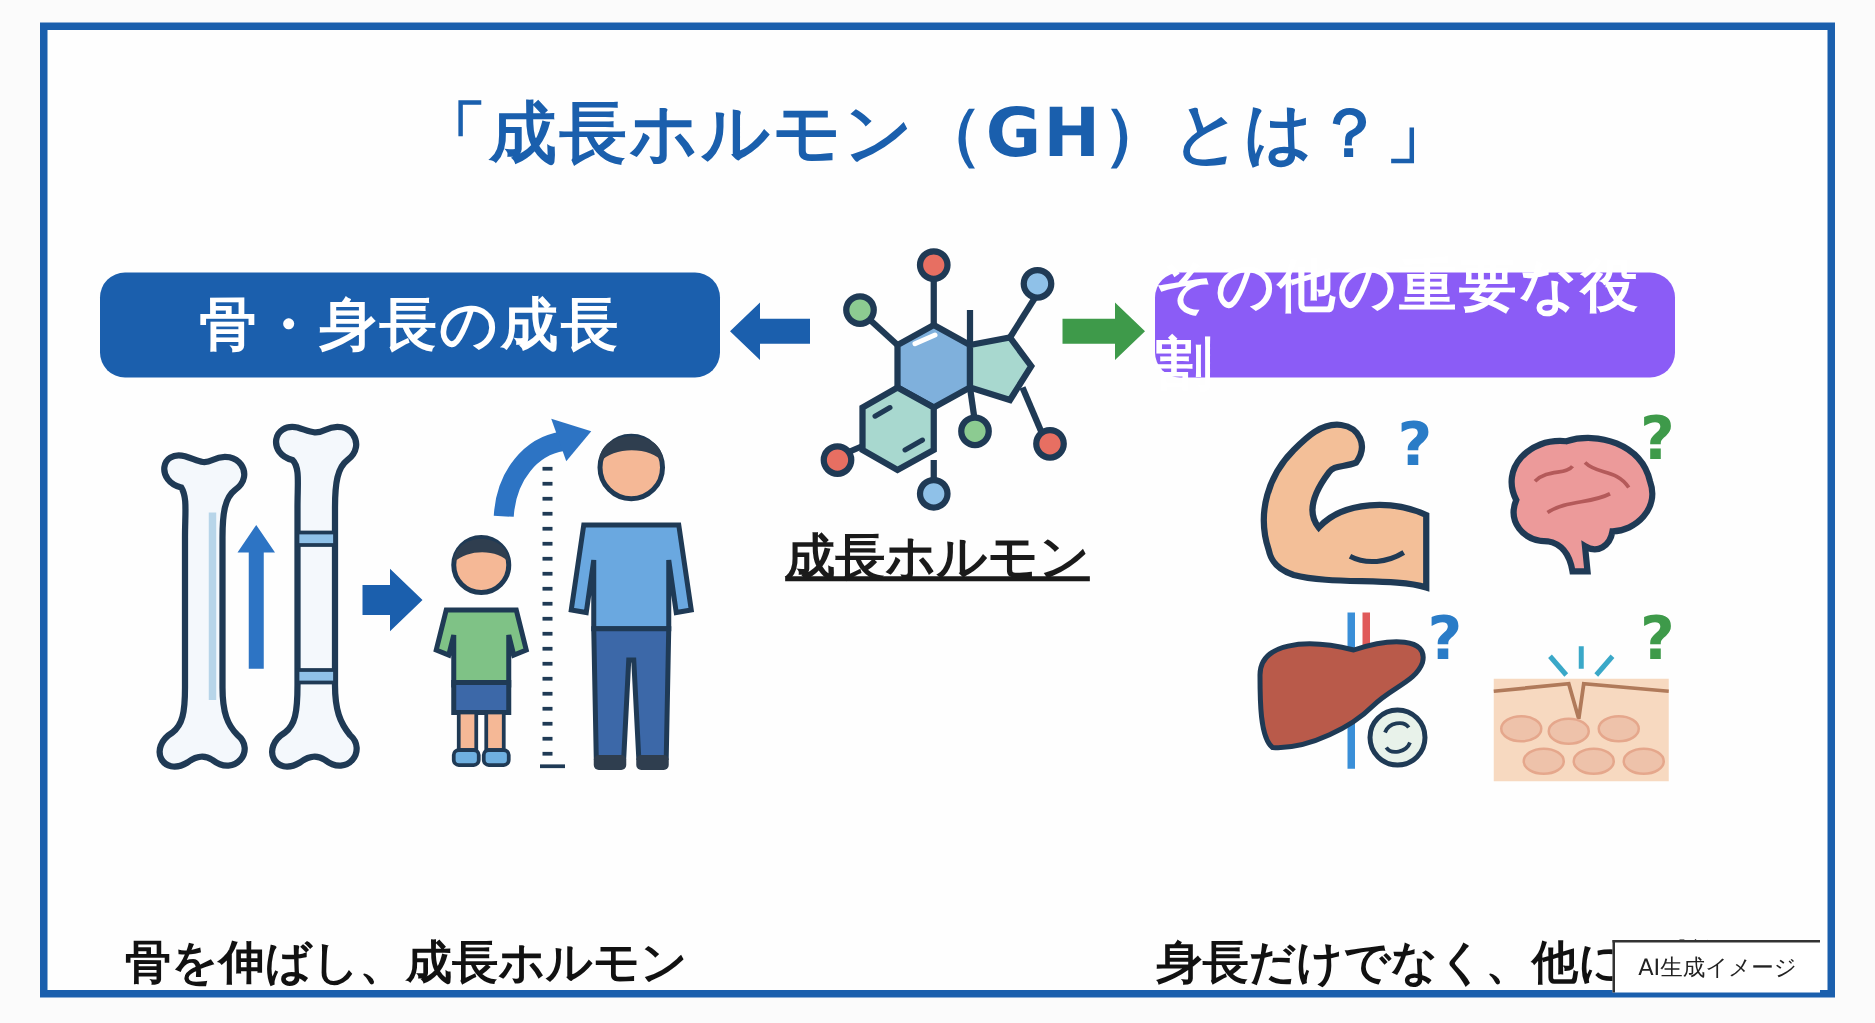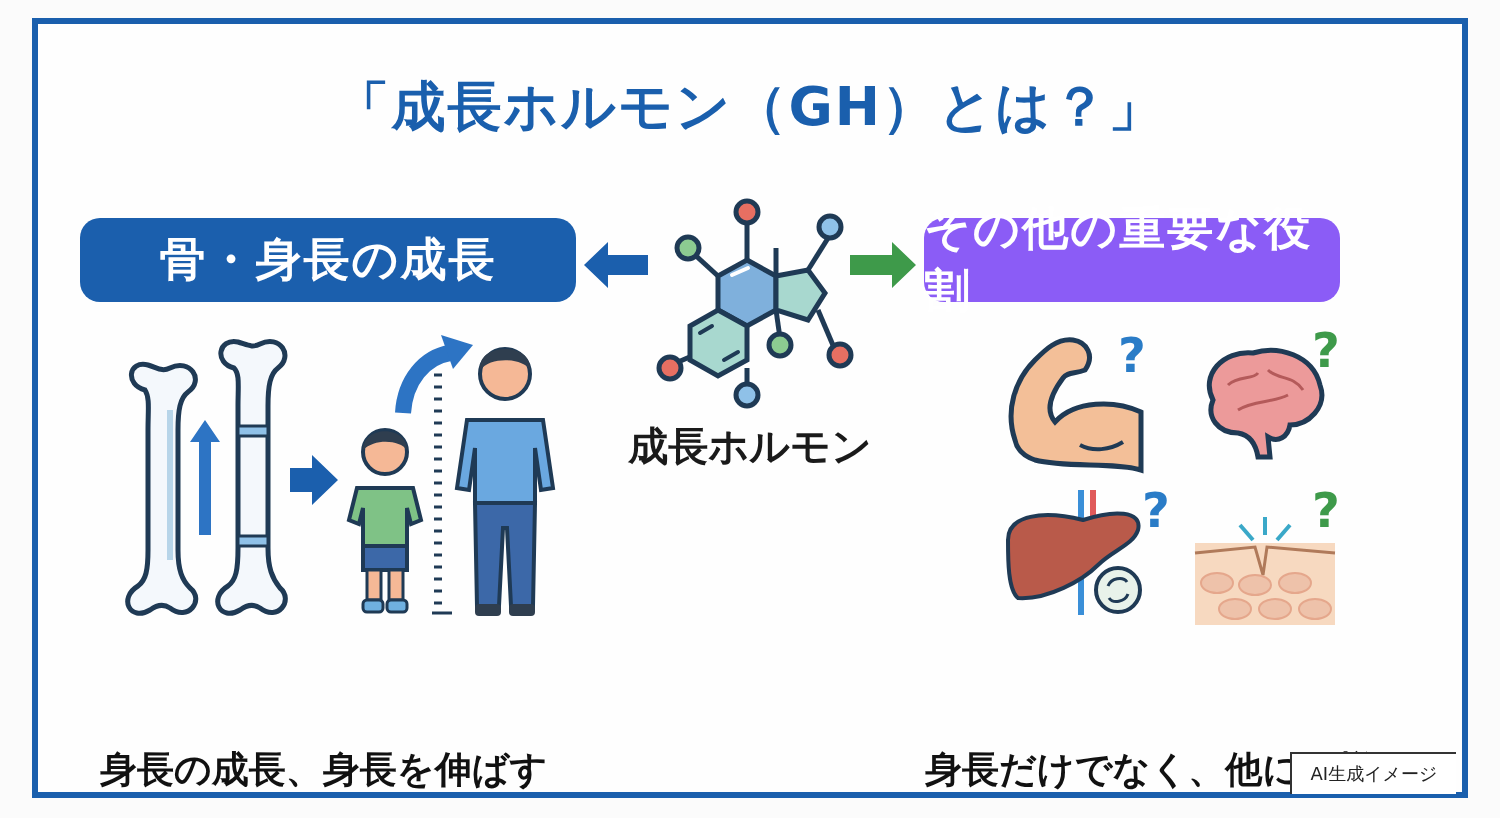--- a/index.html
+++ b/index.html
@@ -4,21 +4,21 @@
 <style>
   html,body{margin:0;padding:0;}
   body{width:1500px;height:818px;background:#fbfbfb;position:relative;overflow:hidden;
        font-family:"DejaVu Sans","Liberation Sans",sans-serif;}
   .frame{position:absolute;left:32px;top:18px;width:1424px;height:768px;border:6px solid #1a5fad;background:#fefefe;}
   .title{position:absolute;left:0;top:52px;width:1500px;text-align:center;color:#1a5fad;font-weight:bold;font-size:54px;letter-spacing:2px;line-height:110px;}
   .hdr{position:absolute;height:84px;border-radius:20px;color:#fff;font-weight:bold;font-size:46px;display:flex;align-items:center;justify-content:center;letter-spacing:2px;}
   .hdr-left{left:80px;top:218px;width:496px;background:#1b5fad;}
   .hdr-right{left:924px;top:218px;width:416px;background:#8b5cf6;}
   .arrow{position:absolute;}
-  .center-label{position:absolute;left:600px;top:420px;width:300px;text-align:center;font-weight:bold;font-size:40px;color:#1a1a1a;line-height:52px;}
+  .center-label{position:absolute;left:600px;top:420px;width:300px;text-align:center;font-weight:bold;font-size:40px;color:#1a1a1a;line-height:52px;text-decoration:underline;}
   .desc{position:absolute;font-weight:bold;font-size:37px;color:#111;line-height:52px;white-space:pre;}
   .desc-left{left:100px;top:640px;}
   .desc-right{left:925px;top:640px;}
   .badge{position:absolute;left:1290px;top:752px;width:164px;height:40px;border:2px solid #333;border-right:none;border-bottom:none;background:#fff;font-size:18px;color:#222;display:flex;align-items:center;justify-content:center;}
   svg{position:absolute;overflow:visible;}
 </style>
 </head>
 <body>
 
 <div class="frame"></div>
@@ -174,21 +174,21 @@
     <ellipse cx="40" cy="114" rx="16" ry="10"></ellipse>
       <ellipse cx="80" cy="114" rx="16" ry="10"></ellipse>
       <ellipse cx="120" cy="114" rx="16" ry="10"></ellipse>
   </g>
 </svg>
 <svg style="left:1312px;top:485px" width="30" height="48" viewBox="0 0 30 48">
     <text x="0" y="42" font-size="48" font-weight="bold" fill="#3e9a4a" font-family="DejaVu Sans, sans-serif">?</text>
   </svg>
 
 <div class="desc desc-left">
-  <div>身長の成長、身長を伸ばす</div>
+  <div>骨を伸ばし、成長ホルモン</div>
   
 </div>
 <div class="desc desc-right">
   <div>身長だけでなく、他にも様々</div>
   
 </div>
 
 <div class="badge">
     <span>AI生成イメージ</span>
   </div>

